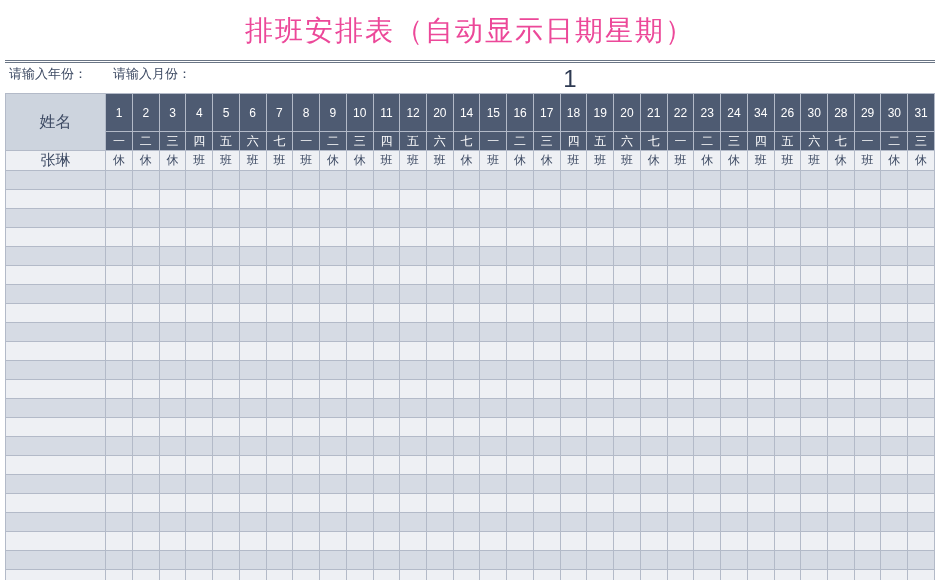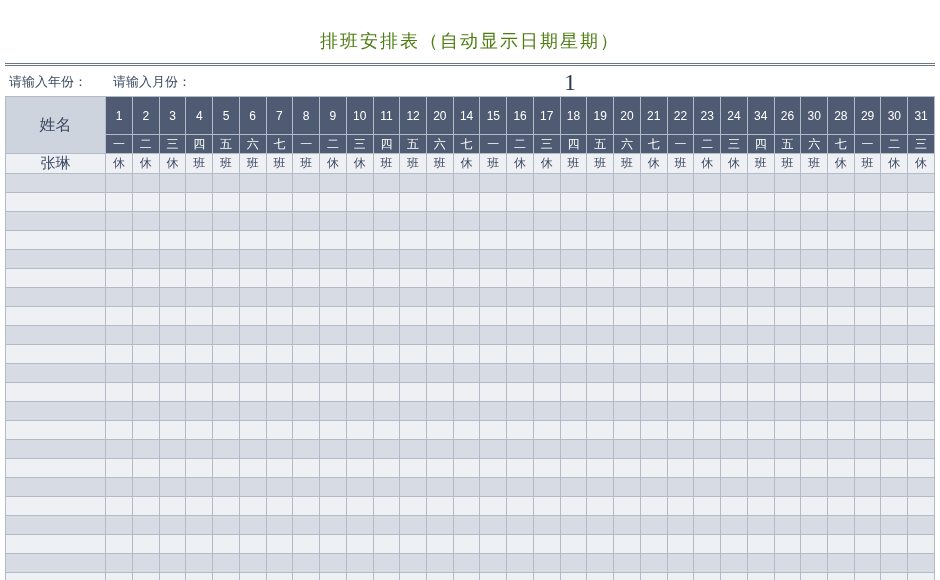--- a/index.html
+++ b/index.html
@@ -8,36 +8,34 @@
     font-family: "Microsoft YaHei", Arial, sans-serif;
     background: #fff;
     width: 940px;
   }
   .wrap {
     width: 930px;
     margin: 0 auto;
   }
   .title {
     text-align: center;
-    font-size: 18px;
-    color: #4d7c0f;
-    padding: 29px 0 10px;
+    font-size: 28px;
+    color: #ec4899;
+    padding: 12px 0 10px;
     letter-spacing: 2px;
   }
   .double-rule {
     border-top: 3px double #6a7585;
     margin-bottom: 2px;
   }
   .input-row {
     display: flex;
-    align-items: center;
     font-size: 13px;
     color: #3d4a63;
     height: 28px;
-    font-family: Liberation Serif, serif;
   }
   .input-row .lbl {
     width: 100px;
     padding-left: 4px;
   }
   .input-row .year-val {
     flex: 0 0 360px;
     text-align: center;
     font-size: 24px;
     color: #2e3a52;

